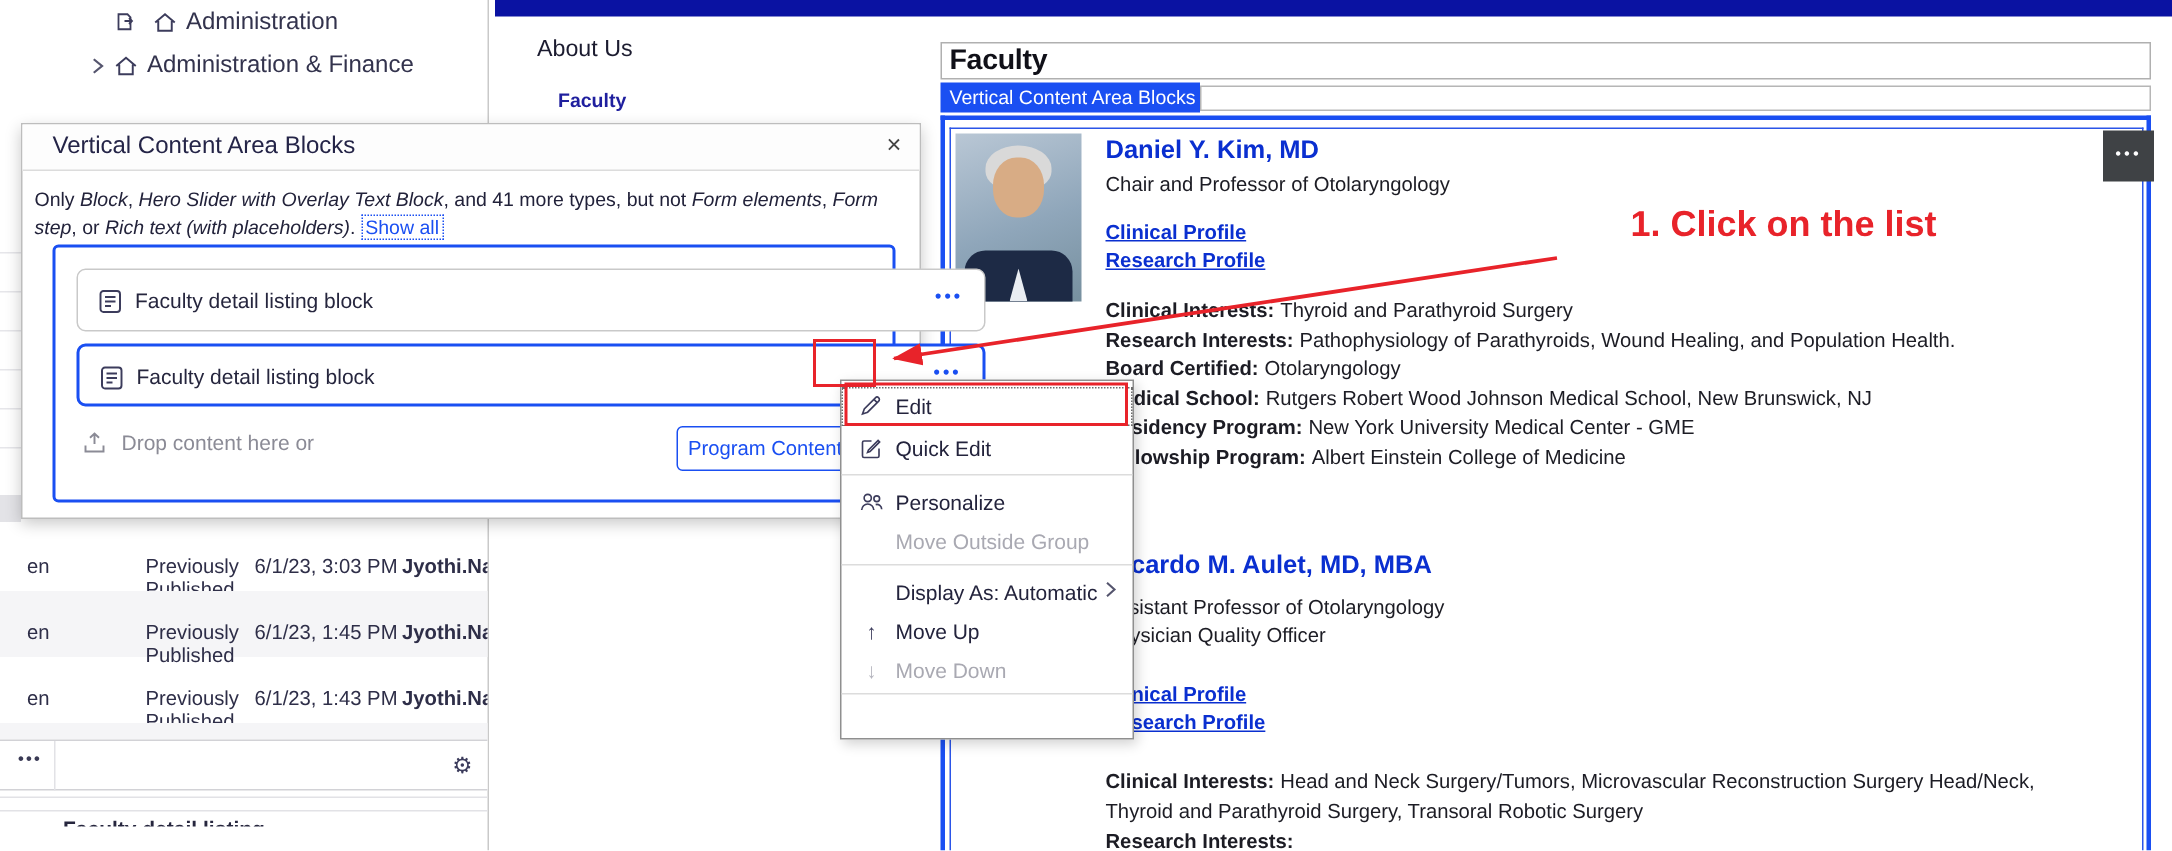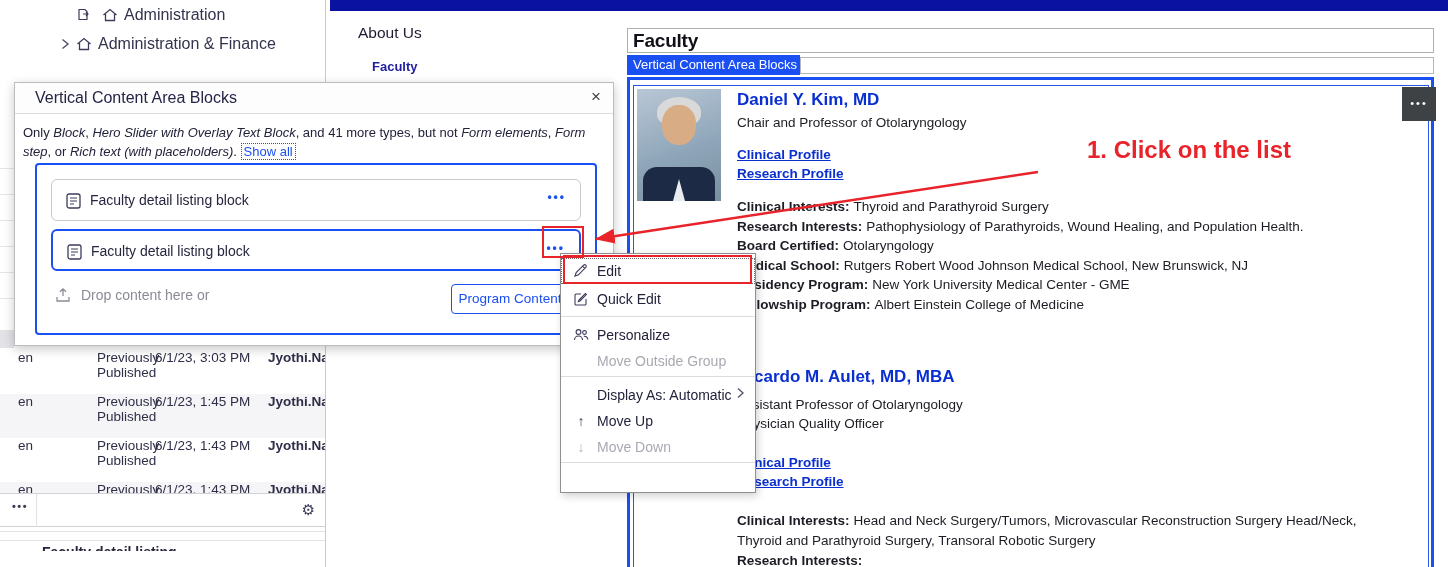--- a/index.html
+++ b/index.html
@@ -14,21 +14,21 @@
   
   .panel-border { left:325px; top:0; width:1px; height:567px; background:#c9c9c9; }
   .tree-item { display:flex; align-items:center; gap:6px; font-size:16px; color:#33334d; white-space:nowrap; }
   .tree-item .chev { color:#55556e; }
   .sliver-line { left:0; width:14px; height:1px; background:#e6e6ea; }
   .sliver-strip { left:0; top:330px; width:14px; height:18px; background:#e3e3e7; }
 
   
   .vrow { left:0; width:325px; height:44px; font-size:13.5px; color:#2e2e48; }
   .vrow.alt { background:#f5f5f7; }
-  .vc { position:absolute; top:0; line-height:15px; }
+  .vc { position:absolute; top:20px; line-height:15px;text-align:right; }
   .vc1 { left:18px; }
   .vc2 { left:97px; width:58px; }
   .vc3 { left:155px; width:110px; }
   .vc4 { left:268px; width:57px; font-weight:bold; white-space:nowrap; overflow:hidden; }
   .toolbar { left:0; top:493px; width:325px; height:34px; border-top:1px solid #d2d2d6; border-bottom:1px solid #d2d2d6; background:#fff; }
   .toolbar .cell-div { position:absolute; left:36px; top:0; width:1px; height:33px; background:#e2e2e6; }
 
   
   .navy-bar { left:330px; top:0; width:1118px; height:11px; background:#0a12a2; }
   .about-us { left:358px; top:24px; font-size:15.5px; color:#1c1c30; }
@@ -59,21 +59,21 @@
 
   
   .modal { left:14px; top:82px; width:600px; height:264px; background:#fff; border:1px solid #bdbdbd; box-shadow:0 3px 10px rgba(0,0,0,.22); z-index:10; }
   .modal-header { position:absolute; left:0; top:0; width:598px; height:31px; border-bottom:1px solid #dcdcdc; background:#fdfdfd; }
   .modal-title { position:absolute; left:20px; top:6px; font-size:16px; color:#242447; }
   .modal-close { position:absolute; right:12px; top:4px; font-size:17px; color:#444; cursor:pointer; }
   .modal-desc { position:absolute; left:8px; top:40px; width:567px; font-size:13px; line-height:19px; color:#22223a; }
   .modal-desc i { font-style:italic; }
   .show-all { color:#1a4ff2; border:1px dotted #1a4ff2; padding:0 2px; cursor:pointer; }
   .blocks-container { position:absolute; left:20px; top:80px; width:562px; height:172px; border:2px solid #1a4ff2; border-radius:4px; }
-  .block-row { position:absolute; left:14px; width:530px; height:42px; border-radius:6px; background:#fff; }
+  .block-row { position:absolute; left:14px; width:606px; height:42px; border-radius:6px; background:#fff; }
   .block-row .doc { position:absolute; left:14px; top:13px; }
   .block-row .blabel { position:absolute; left:38px; top:12px; font-size:14px; color:#26263e; }
   .block-ellipsis { position:absolute; right:14px; top:10px; color:#1a4ff2; font-size:12px; font-weight:bold; letter-spacing:2px; cursor:pointer; }
   .drop-row { position:absolute; left:18px; top:122px; display:flex; gap:10px; align-items:center; color:#8b8b96; font-size:14px; }
   .select-content-btn { position:absolute; left:436px; top:201px; width:118px; height:30px; border:1px solid #1a4ff2; border-radius:4px; color:#1a4ff2; font-size:13.5px; text-align:center; line-height:28px; background:#fff; cursor:pointer; }
 
   
   .cmenu { left:560px; top:253px; width:196px; height:240px; background:#fff; border:1px solid #8f8f8f; box-shadow:2px 3px 8px rgba(0,0,0,.18); z-index:20; }
   .mi { position:absolute; left:0; width:194px; height:26px; font-size:14px; color:#23233c; cursor:pointer; }
   .mi .ic { position:absolute; left:12px; top:5px; width:16px; height:16px; color:#3c3c5c; text-align:center; font-size:14px; line-height:16px; }

